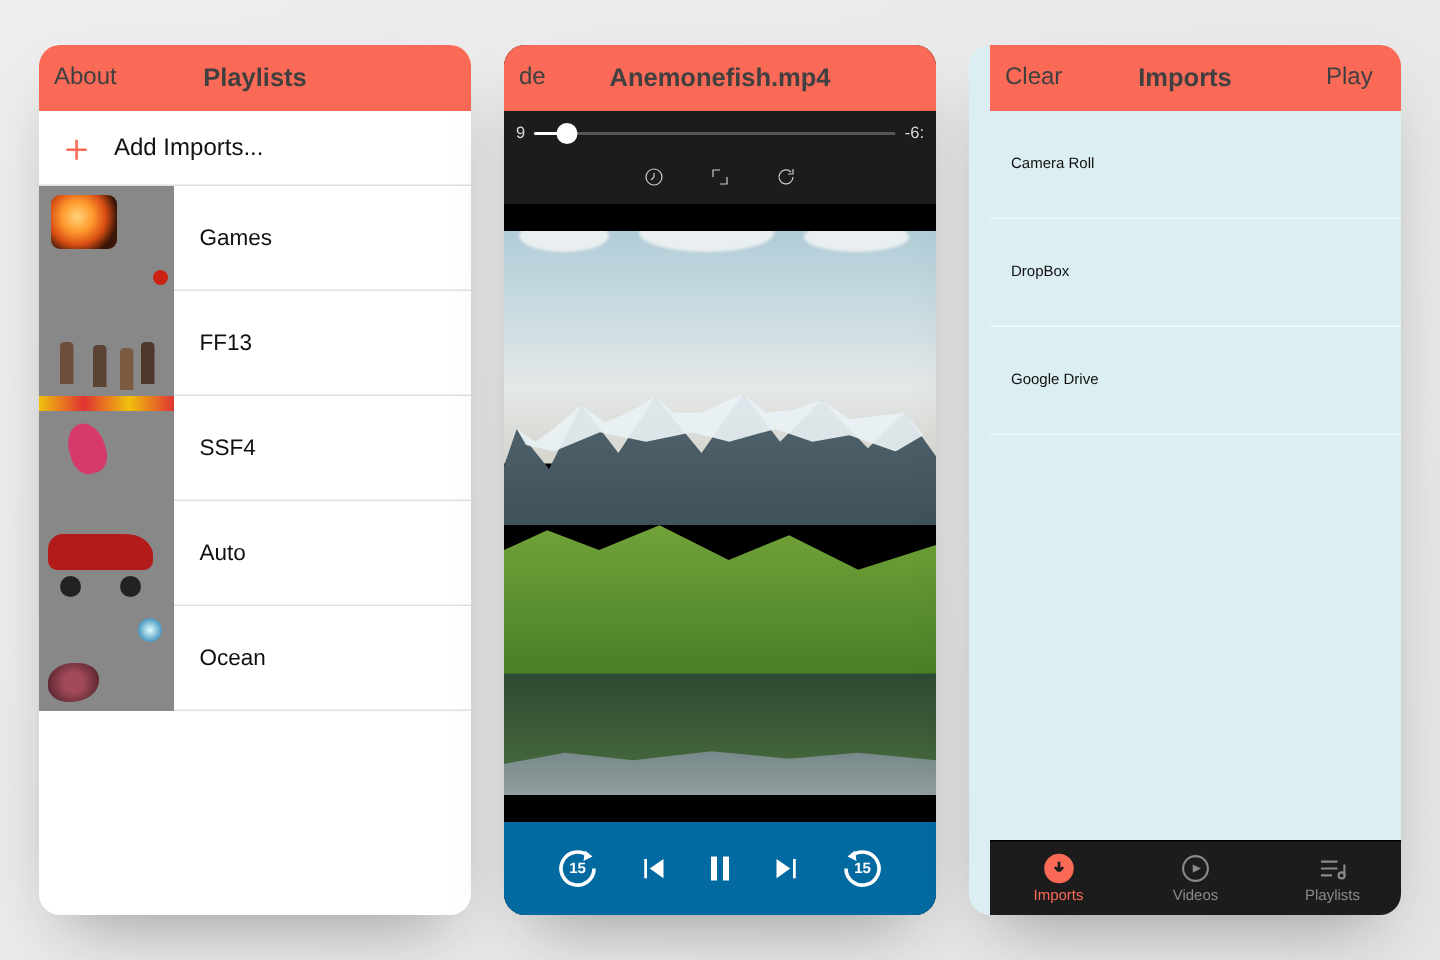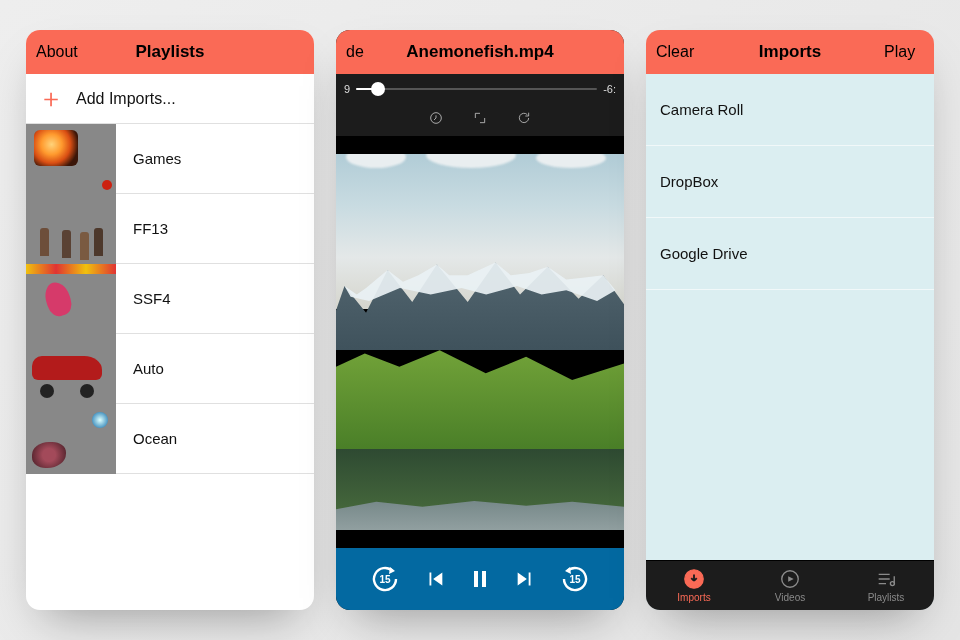--- a/index.html
+++ b/index.html
@@ -21,21 +21,21 @@
     border-radius: 14px;
     overflow: hidden;
     box-shadow: 0 22px 45px -18px rgba(0,0,0,0.35);
     display: flex;
     flex-direction: column;
     position: relative;
   }
   .navbar {
     height: 44px;
     background: #fa6a56;
-    color: #000000;
+    color: #404040;
     display: flex;
     align-items: center;
     justify-content: space-between;
     padding: 0 10px;
     font-size: 16px;
   }
   .navbar .title { font-weight: 600; font-size: 17px; position:absolute; left:50%; transform:translateX(-50%);}
   .navbar .side { font-weight: 400; font-size:16px; min-width:40px;}
   .navbar .side.right { text-align:left; }
 
@@ -128,26 +128,26 @@
   .p2 .playbar{
     height:62px;background:#0369a1;display:flex;align-items:center;justify-content:center;gap:22px;color:#fff;
   }
   .p2 .playbar .btn{display:flex;align-items:center;justify-content:center;}
   .p2 .playbar svg{fill:#fff;}
   .skip{position:relative;width:34px;height:34px;}
   .skip svg.ring{position:absolute;inset:0;}
   .skip .num{position:absolute;inset:0;display:flex;align-items:center;justify-content:center;font-size:10px;font-weight:600;color:#fff;}
 
   
-  .p3 { background:#dbeef1; }
+  .p3 { background:#dbeef1;padding-left:14px; }
   .p3 .list{flex:1;padding:0;}
   .p3 .row{
     height:72px;display:flex;align-items:center;padding:0 14px;
     border-bottom:1px solid rgba(255,255,255,.6);
-    font-size:15px;color:#111;
+    font-size:10px;color:#111;
   }
   .p3 .tabbar{
     height:50px;background:#1c1c1c;display:flex;border-top:1px solid #000;
   }
   .p3 .tab{flex:1;display:flex;flex-direction:column;align-items:center;justify-content:center;gap:2px;font-size:10px;color:#8a8a8a;}
   .p3 .tab.active{color:#fa6a56;}
   .p3 .tab svg{width:22px;height:22px;stroke:currentColor;fill:none;stroke-width:1.5;}
   .p3 .tab.active .imp-circ{fill:#fa6a56;stroke:#fa6a56;}
 </style>
 </head>

